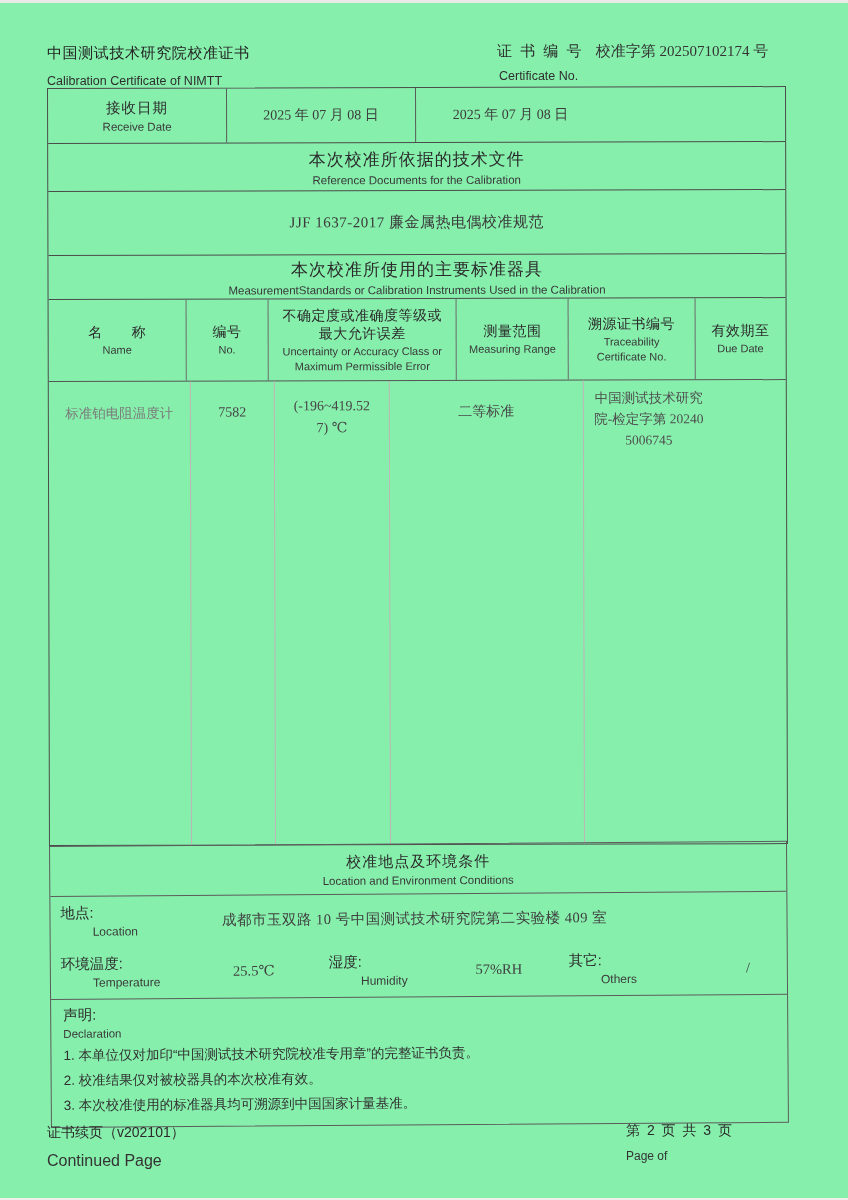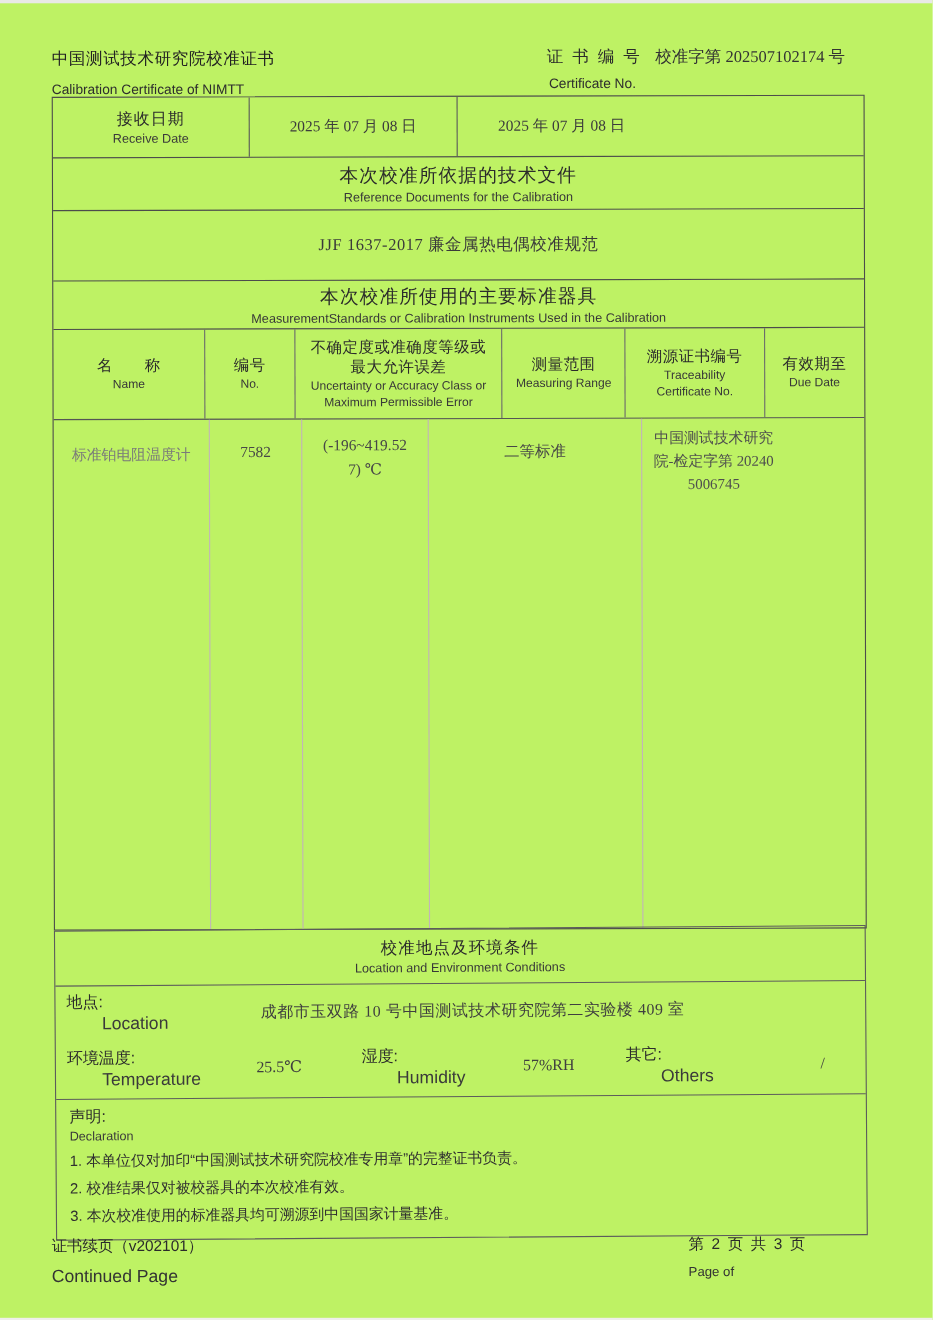--- a/index.html
+++ b/index.html
@@ -1,19 +1,19 @@
 <!DOCTYPE html>
 <html><head>
 <meta charset="utf-8">
 <style>
   * { box-sizing: border-box; margin: 0; padding: 0; }
   html, body { width: 848px; background: #ffffff; }
   .doc {
     position: relative; width: 848px; height: 1200px;
-    background: #bef264; overflow: hidden;
+    background: #86efac; overflow: hidden;
     font-family: "Liberation Sans", "DejaVu Sans", sans-serif;
     color: #2b2b2b;
   }
   .serif { font-family: "Liberation Serif", "DejaVu Serif", serif; }
   .scan-edge-top { position: absolute; top: 0; left: 0; width: 100%; height: 3px; background: #e9e9e6; }
   .scan-edge-bottom { position: absolute; bottom: 0; left: 0; width: 100%; height: 2px; background: #efefec; }
 
   
   .hdr-left { position: absolute; left: 47px; top: 44px; }
   .hdr-title { font-size: 15px; letter-spacing: 0.6px; color: #222; }
@@ -71,21 +71,21 @@
     position: absolute; left: 49px; top: 846px; width: 738px;
     border: 1px solid #5c5c5c; background: transparent;
     transform: rotate(-0.4deg); transform-origin: 0 0;
   }
   .env-title { height: 50px; display: flex; flex-direction: column; align-items: center; justify-content: center; gap: 3px; border-bottom: 1px solid #5c5c5c; }
   .env-title .zh { font-size: 15px; letter-spacing: 1px; }
   .env-title .en { font-size: 11.5px; color: #383838; }
   .loc-row { height: 48px; display: flex; align-items: center; padding-left: 10px; }
   .lbl { display: flex; flex-direction: column; gap: 2px; }
   .lbl .zh { font-size: 14.5px; }
-  .lbl .en { font-size: 16px; color: #3a3a3a; padding-left: 32px; }
+  .lbl .en { font-size: 12px; color: #3a3a3a; padding-left: 32px; }
   .loc-val { margin-left: 84px; font-size: 14.5px; color: #3f3f3f; letter-spacing: 0.5px; }
   .env-row { height: 54px; display: grid; grid-template-columns: 118px 150px 100px 140px 140px 1fr; align-items: center; padding-left: 10px; }
   .env-val { text-align: center; font-size: 14.5px; color: #3f3f3f; }
 
   .decl { border-top: 1px solid #5c5c5c; padding: 6px 14px 8px 12px; }
   .decl-zh { font-size: 14.5px; }
   .decl-en { font-size: 11.5px; color: #3a3a3a; margin: 3px 0 4px 0; }
   .decl-item { font-size: 13.5px; line-height: 1.85; color: #303030; }
 
   

